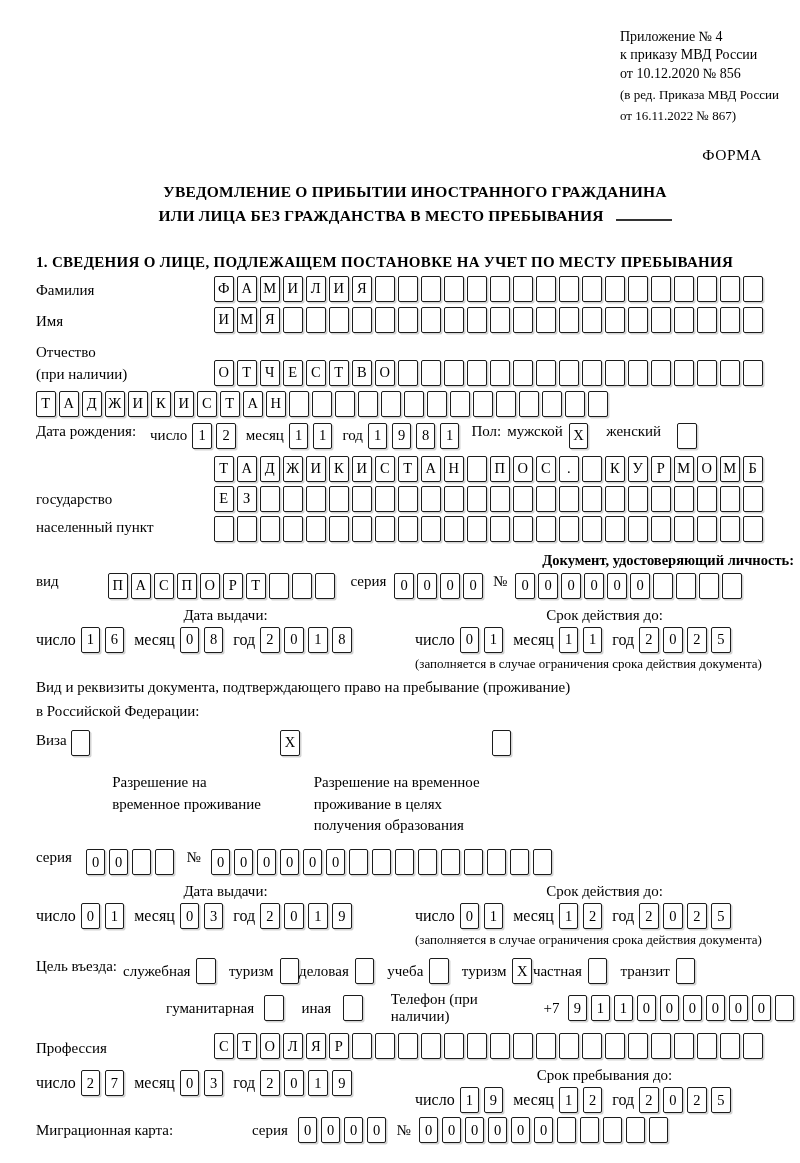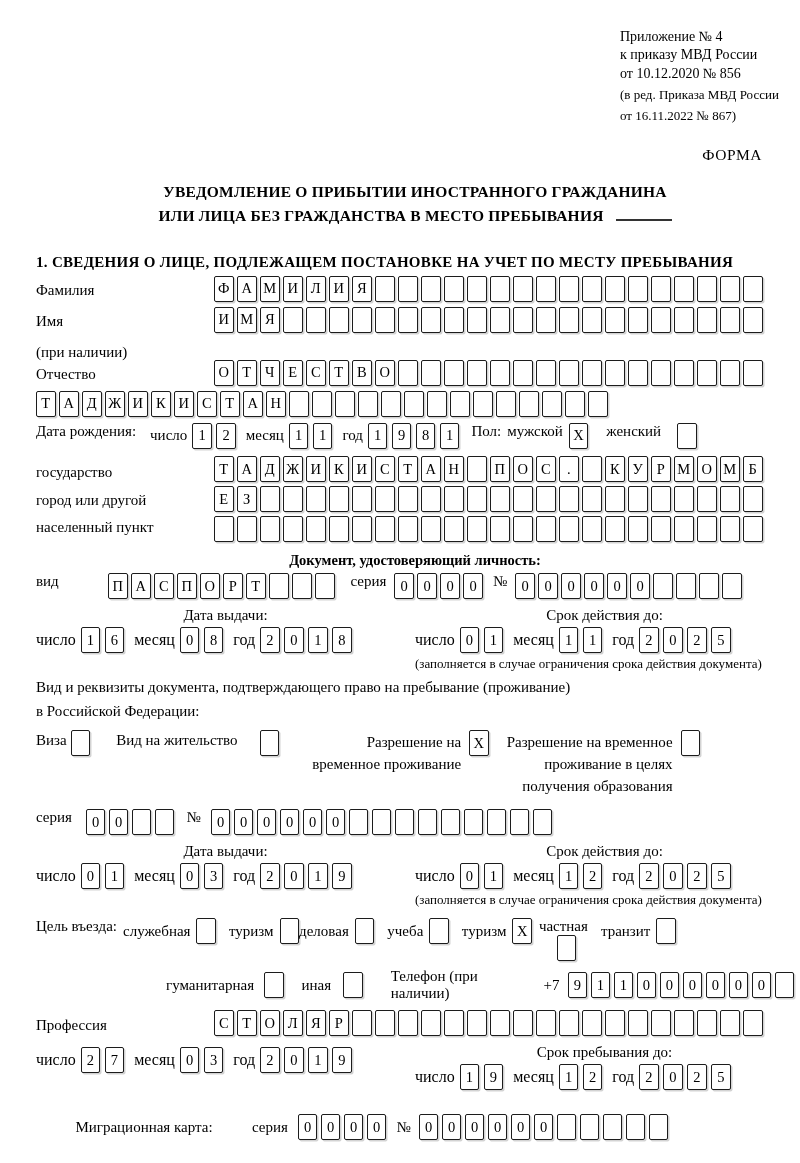--- a/index.html
+++ b/index.html
@@ -32,32 +32,32 @@
   .inline-row { display:flex; align-items:flex-start; margin-top:6px; font-size:15px; }
   .dg { display:inline-flex; align-items:center; }
   .dg .dg-label { margin:0 5px 0 10px; }
   .dg .dg-label:first-child { margin-left:0; }
   .dg .cells { gap:4.5px; }
   .two-col { display:flex; margin-top:8px; }
   .two-col .col { width:50%; }
   .col-caption { text-align:center; font-size:15px; }
   .col .dg { margin-top:3px; }
   .footnote { font-size:13px; margin-top:3px; }
-  .doc-heading { text-align:center; font-weight:bold; font-size:14.5px; margin-top:10px; }
+  .doc-heading { text-align:right; font-weight:bold; font-size:14.5px; margin-top:10px; }
   .intro-line { font-size:15px; margin-top:7px; }
   
   .opts-row { display:flex; align-items:flex-start; margin-top:8px; font-size:15px; }
   .opt { display:flex; align-items:flex-start; }
   .opt .opt-label { padding-top:4px; }
-  .opt .opt-label.wrap { text-align:right; line-height:1.45; }
+  .opt .opt-label.wrap { text-align:left; line-height:1.45;margin-top:40px; }
   .opt .cells { margin-left:8px; margin-top:2px; }
   .purpose-item { display:flex; align-items:center; }
   .purpose-item .cells { margin-left:6px; }
   .phone-row { display:flex; align-items:center; margin-top:7px; font-size:15px; }
-  .mig-row { display:flex; align-items:center; margin-top:24px; font-size:15px;text-align:center; }
+  .mig-row { display:flex; align-items:center; margin-top:4px; font-size:15px; }
 </style>
 </head>
 <body>
 
 <div class="page">
 
   <div class="top-ref">
     <div>Приложение № 4</div>
     <div>к приказу МВД России</div>
     <div>от 10.12.2020 № 856</div>
@@ -129,22 +129,22 @@
         <span class="cell"></span>
         <span class="cell"></span>
         <span class="cell"></span>
         <span class="cell"></span>
         <span class="cell"></span>
       </div>
   </div>
 
   <div class="grid-row">
     <div class="label-col">
+      <div>Отчество</div>
       <div>(при наличии)</div>
-      <div>Отчество</div>
     </div>
     <div class="cells">
         <span class="cell">О</span>
         <span class="cell">Т</span>
         <span class="cell">Ч</span>
         <span class="cell">Е</span>
         <span class="cell">С</span>
         <span class="cell">Т</span>
         <span class="cell">В</span>
         <span class="cell">О</span>
@@ -225,21 +225,20 @@
       </span>
     <span style="margin-left:18px;">женский</span>
     <span class="cells" style="margin-left:16px;">
         <span class="cell"></span>
       </span>
   </div>
 
   <div class="grid-row" style="margin-top:7px;">
     <div class="label-col" style="line-height:1.85;">
       <div>государство</div>
-      <div>город или другой</div>
       <div>населенный пункт</div>
     </div>
     <div>
       <div class="cells">
           <span class="cell">Т</span>
           <span class="cell">А</span>
           <span class="cell">Д</span>
           <span class="cell">Ж</span>
           <span class="cell">И</span>
           <span class="cell">К</span>
@@ -406,26 +405,20 @@
   <div class="intro-line">Вид и реквизиты документа, подтверждающего право на пребывание (проживание)</div>
   <div class="intro-line">в Российской Федерации:</div>
 
   <div class="opts-row">
     <div class="opt">
       <span class="opt-label">Виза</span>
       <span class="cells" style="margin-left:4px;">
           <span class="cell"></span>
         </span>
     </div>
-    <div class="opt" style="margin-left:26px;">
-      <span class="opt-label">Вид на жительство</span>
-      <span class="cells" style="margin-left:22px;">
-          <span class="cell"></span>
-        </span>
-    </div>
     <div class="opt" style="margin-left:22px;">
       <span class="opt-label wrap" style="width:160px;">Разрешение на временное проживание</span>
       <span class="cells">
           <span class="cell">X</span>
         </span>
     </div>
     <div class="opt" style="margin-left:14px;">
       <span class="opt-label wrap" style="width:170px;">Разрешение на временное проживание в целях получения образования</span>
       <span class="cells">
           <span class="cell"></span>
@@ -534,21 +527,21 @@
       <span class="cells">
           <span class="cell"></span>
         </span>
     </span>
     <span class="purpose-item" style="margin-left:13px;">
       <span>туризм</span>
       <span class="cells">
           <span class="cell">X</span>
         </span>
     </span>
-    <span class="purpose-item" style="margin-left:7px;flex-direction:column;">
+    <span class="purpose-item" style="margin-left:1px;">
       <span>частная</span>
       <span class="cells">
           <span class="cell"></span>
         </span>
     </span>
     <span class="purpose-item" style="margin-left:13px;">
       <span>транзит</span>
       <span class="cells">
           <span class="cell"></span>
         </span>

